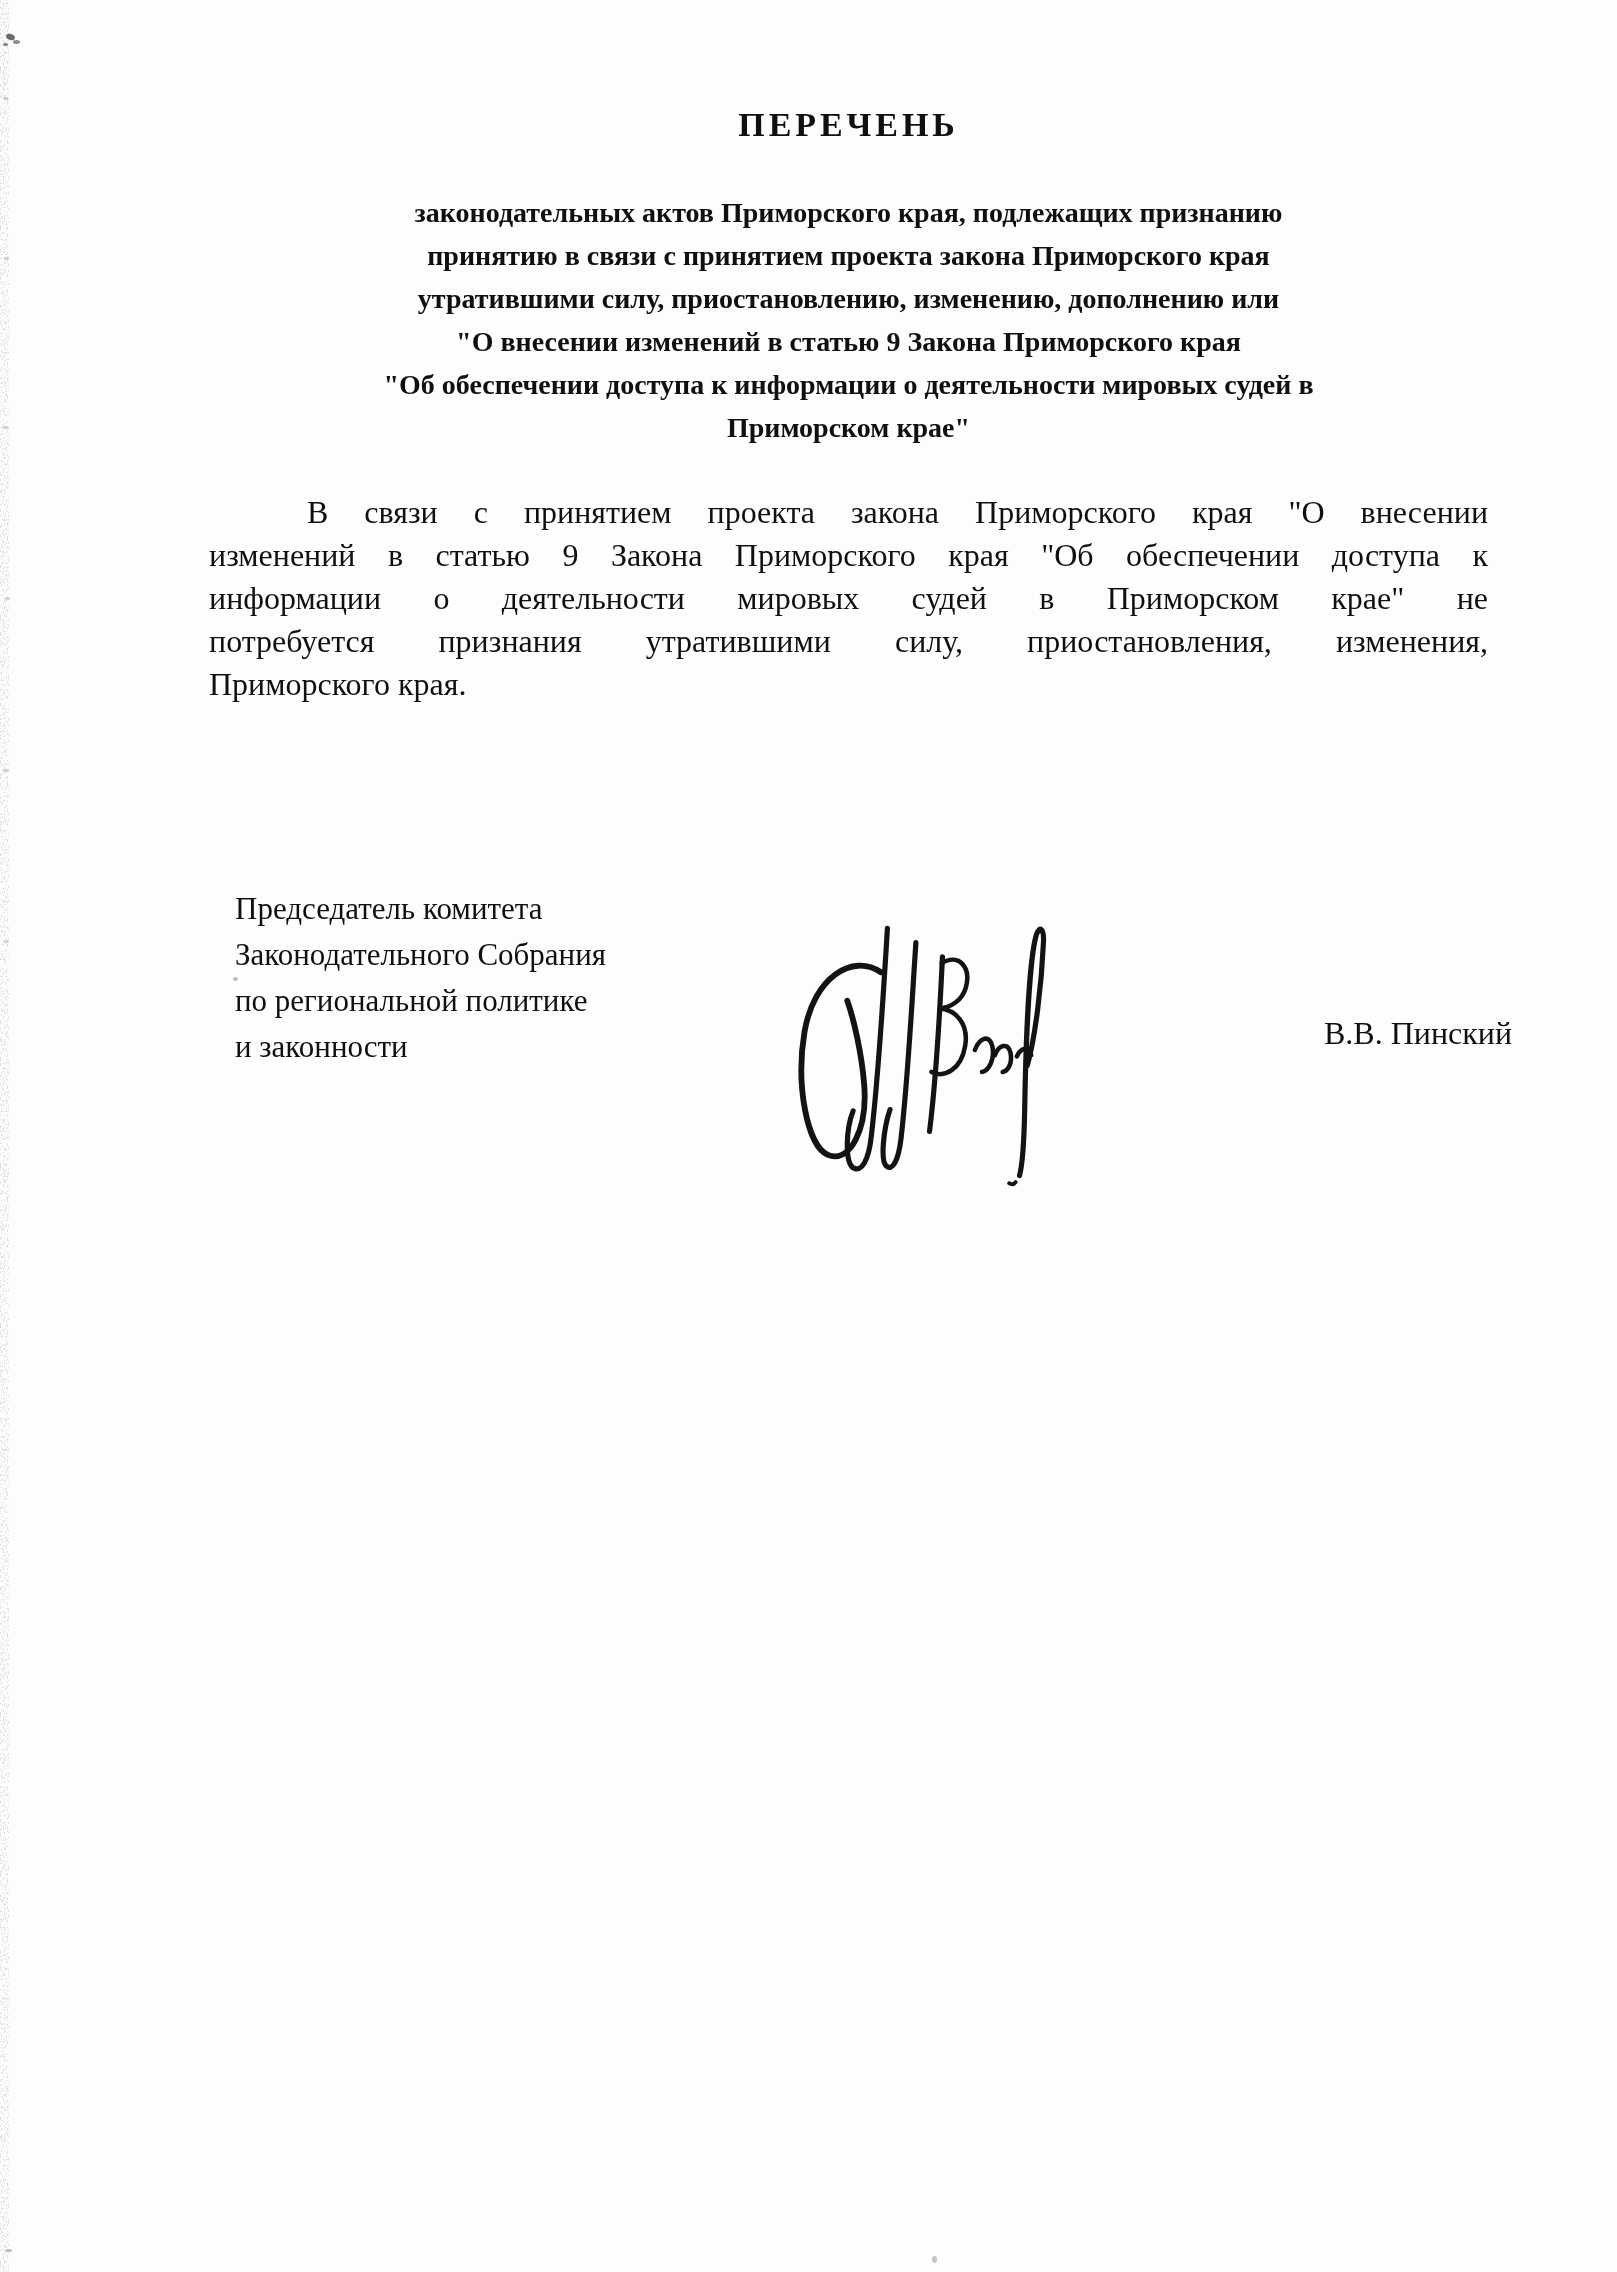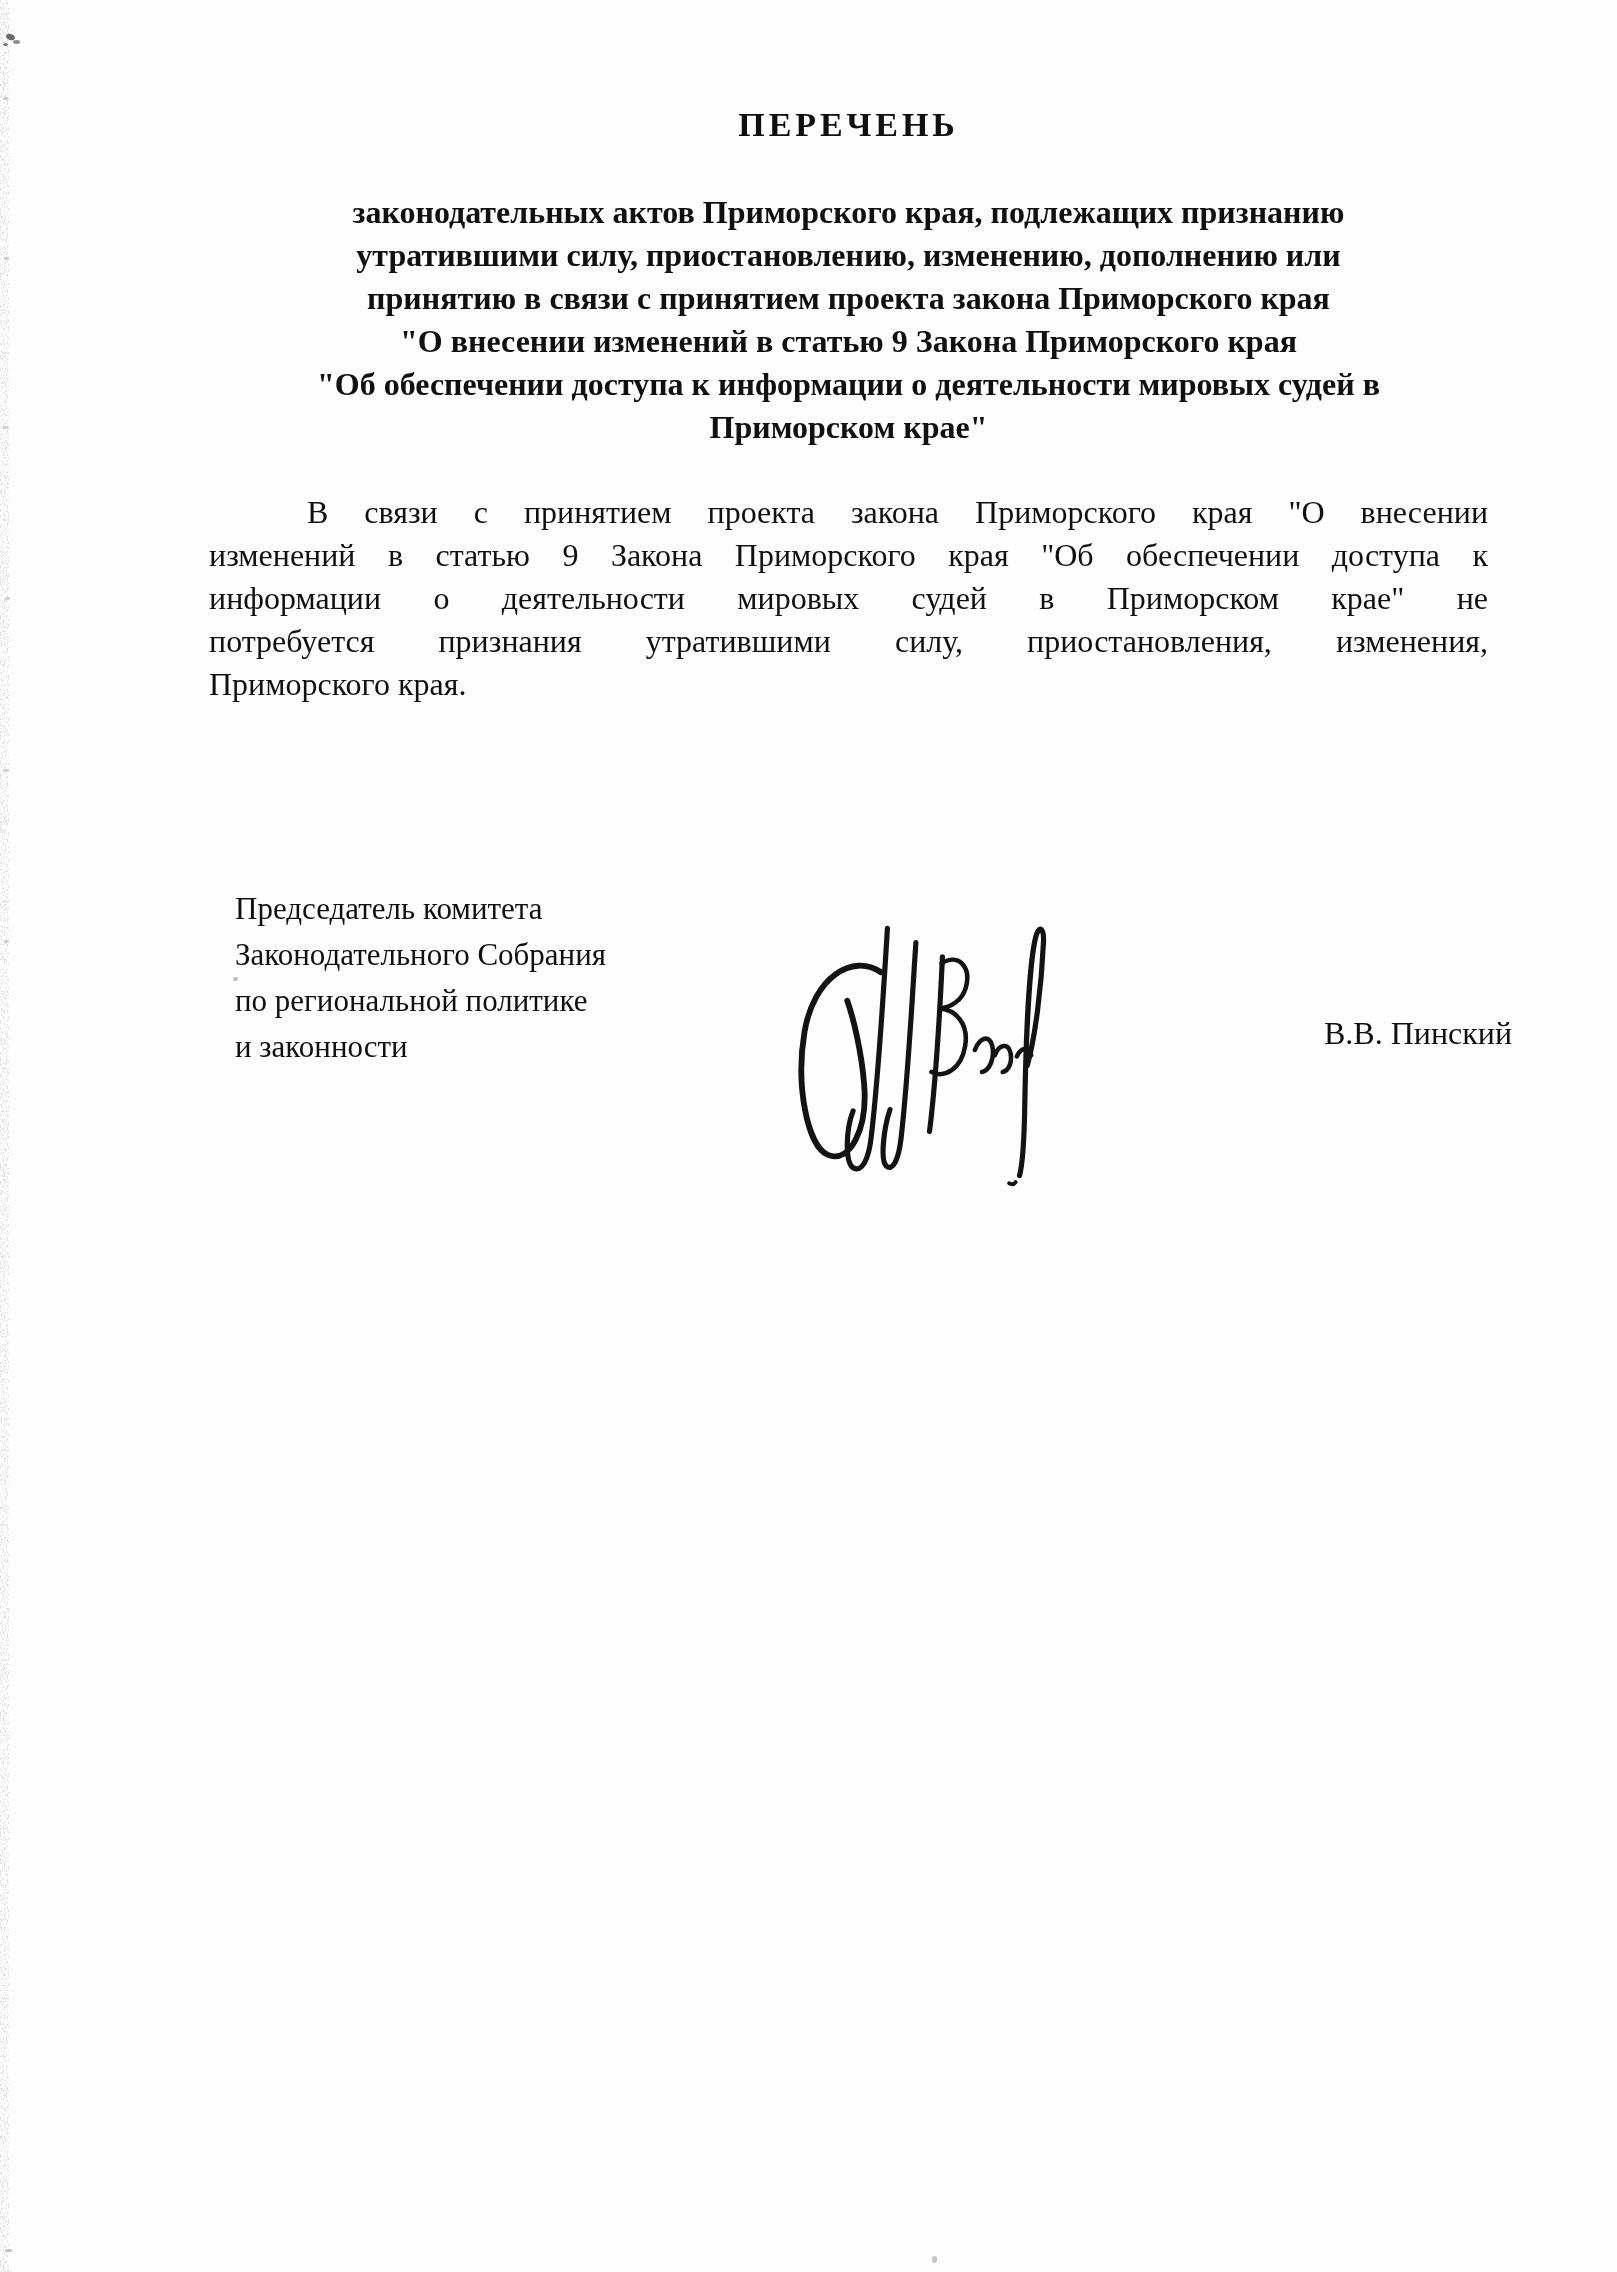--- a/index.html
+++ b/index.html
@@ -17,21 +17,21 @@
   .col{position:absolute;left:209px;width:1279px;}
   .doc-title{
     top:104px;
     font-size:34px;font-weight:700;
     letter-spacing:3.9px;
     text-align:center;line-height:41px;
     white-space:nowrap;
   }
   .subtitle{
     top:191px;
-    font-size:32px;font-weight:700;
+    font-size:28px;font-weight:700;
     text-align:center;line-height:43px;
   }
   .subtitle .line{white-space:nowrap;}
   .body-par{
     top:491px;
     font-size:32px;line-height:43px;
   }
   .body-line{text-align:justify;}
   .body-line.stretch{text-align-last:justify;}
   .body-line.indent{padding-left:98px;}
@@ -52,22 +52,22 @@
 </style>
 </head>
 <body>
 
 <div class="page">
 
   <div class="col doc-title">ПЕРЕЧЕНЬ</div>
 
   <div class="col subtitle">
     <div class="line">законодательных актов Приморского края, подлежащих признанию</div>
+    <div class="line">принятию в связи с принятием проекта закона Приморского края</div>
     <div class="line">утратившими силу, приостановлению, изменению, дополнению или</div>
-    <div class="line">принятию в связи с принятием проекта закона Приморского края</div>
     <div class="line">"О внесении изменений в статью 9 Закона Приморского края</div>
     <div class="line">"Об обеспечении доступа к информации о деятельности мировых судей в</div>
     <div class="line">Приморском крае"</div>
   </div>
 
   <div class="col body-par">
     <div class="body-line stretch indent">В связи с принятием проекта закона Приморского края "О внесении</div>
     <div class="body-line stretch">изменений в статью 9 Закона Приморского края "Об обеспечении доступа к</div>
     <div class="body-line stretch">информации о деятельности мировых судей в Приморском крае" не</div>
     <div class="body-line stretch">потребуется признания утратившими силу, приостановления, изменения,</div>

